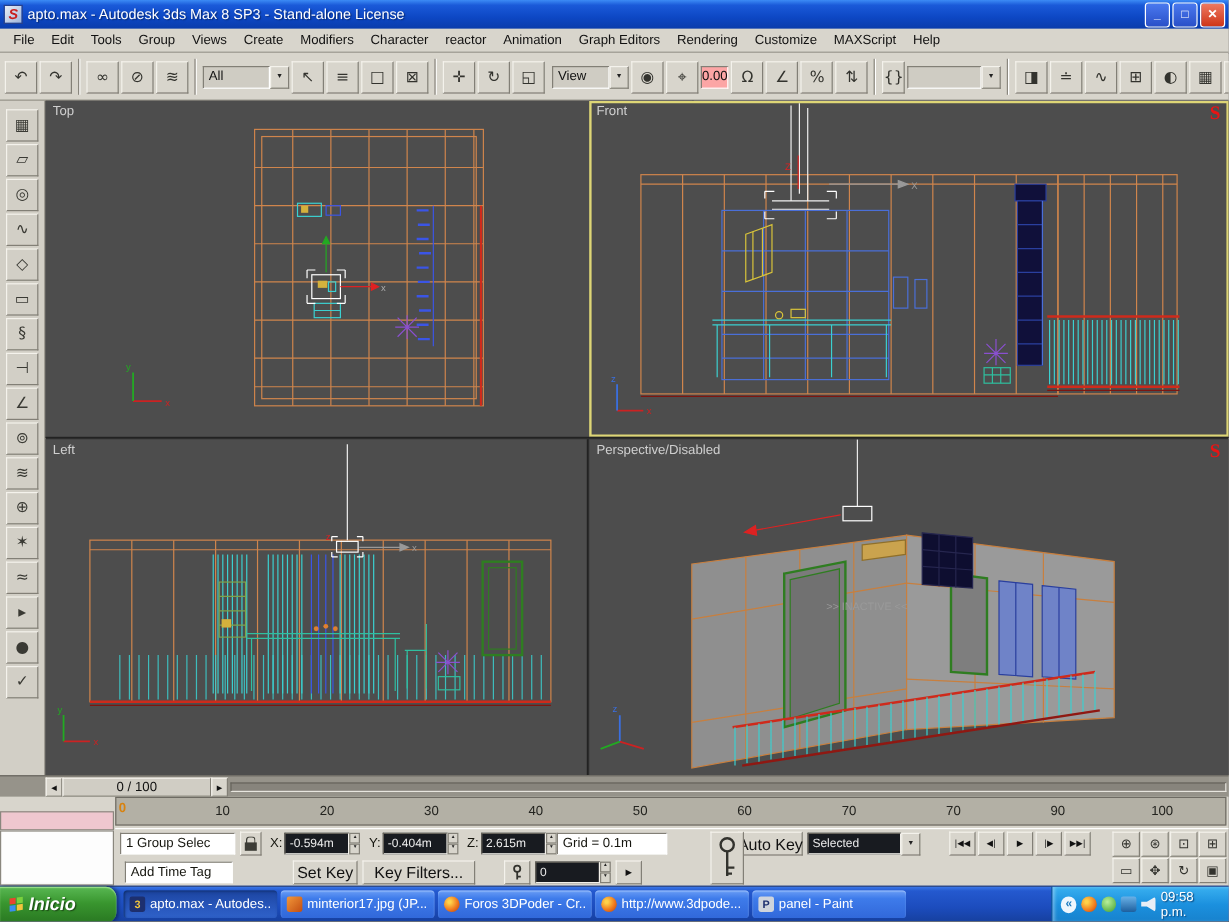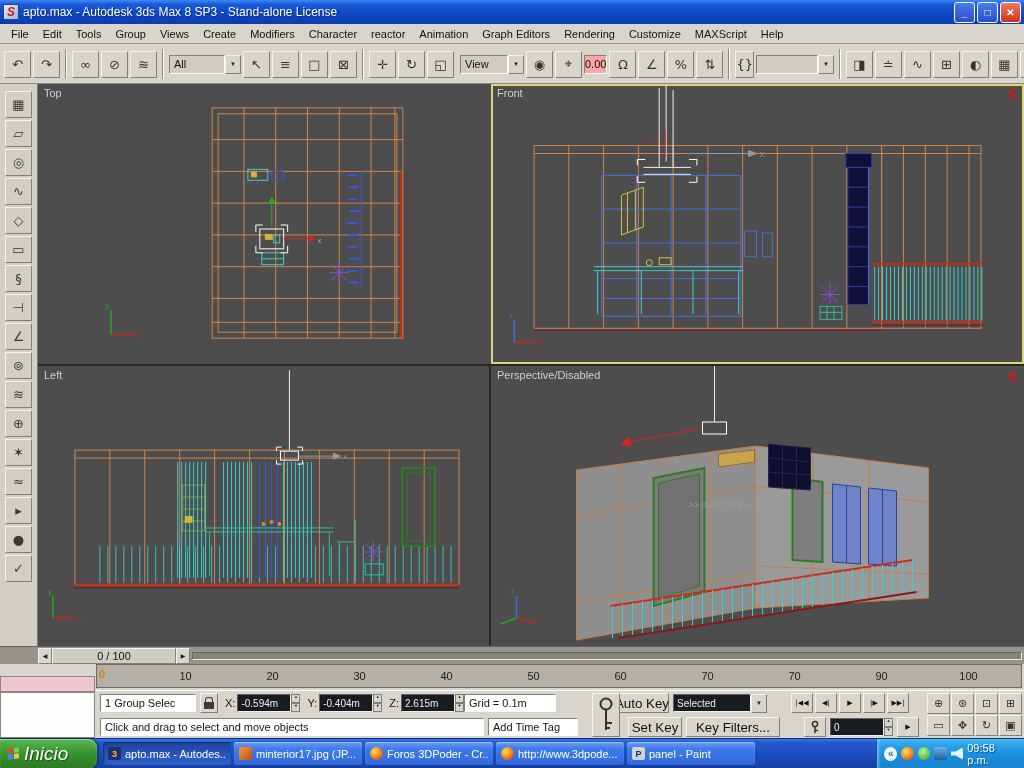--- a/index.html
+++ b/index.html
@@ -103,21 +103,21 @@
   .lockglyph{width:10px;height:7px;background:#3c3c36;position:relative}
   .lockglyph::before{content:"";position:absolute;left:1px;top:-5px;width:6px;height:6px;border:1.5px solid #3c3c36;
                      border-bottom:none;border-radius:3px 3px 0 0}
   .ml4{margin-left:4px}.ml8{margin-left:0}.ml24{margin-left:24px}.ml50{margin-left:50px}.ml59{margin-left:59px}
   .w96{width:96px}.w384{width:384px}.w90{width:90px}.w92{width:92px}.w54f{width:54px}.w54{width:54px}.w78{width:78px}.w94{width:94px}
 
   
   .taskbar{position:absolute;left:0;bottom:0;right:0;height:30px;display:flex;align-items:center;
            background:linear-gradient(180deg,#3a77e8 0%,#2459cf 12%,#1c4cbd 60%,#16409f 100%);border-top:1px solid #0c2f7e}
   .start-btn{width:97px;height:30px;display:flex;align-items:center;gap:5px;padding-left:8px;color:#fff;
-             font-weight:normal;font-style:italic;font-size:19px;text-shadow:1px 1px 1px #1c4a16;cursor:default;
+             font-weight:bold;font-style:italic;font-size:15px;text-shadow:1px 1px 1px #1c4a16;cursor:default;
              background:linear-gradient(180deg,#59b853 0%,#39962f 45%,#2c7d24 90%);border-radius:0 9px 9px 0;
              box-shadow:inset 0 1px 1px #9fe08f, 2px 0 3px rgba(0,0,0,.35)}
   .flag{display:grid;grid-template-columns:5px 5px;grid-auto-rows:5px;gap:1px;transform:skewY(-8deg)}
   .flag i{display:block}
   .flag .f1{background:#e8442f}.flag .f2{background:#7ad13e}.flag .f3{background:#3a8ef0}.flag .f4{background:#f2c53d}
   .tb-apps{display:flex;gap:3px;margin-left:6px;flex:1;align-items:center}
   .task-btn{width:128px;height:23px;border-radius:3px;display:flex;align-items:center;gap:4px;padding:0 5px;color:#fff;
             background:linear-gradient(180deg,#6a9df6 0%,#3e7bea 30%,#3168da 100%);box-shadow:inset 0 1px 1px #9dc0fa;
             overflow:hidden;white-space:nowrap}
   .task-btn.active{background:linear-gradient(180deg,#1c44a0 0%,#2a5ac0 70%,#2e61c8 100%);box-shadow:inset 1px 1px 2px #10306e}
@@ -664,21 +664,20 @@
           <button class="sbtn tpbtn">
             <span>|▶</span>
           </button>
           <button class="sbtn tpbtn">
             <span>▶▶|</span>
           </button>
         </div>
     </div>
 
     <div class="srow">
-      <span class="sunken w384">Click and drag to select and move objects</span>
       <span class="sunken w90 ml4">Add Time Tag</span>
       <button class="sbtn w54 ml50">Set Key</button>
       <button class="sbtn w94 ml4">Key Filters...</button>
       <button class="sbtn tpbtn ml24">
         <svg width="10" height="14">
           <circle cx="5" cy="4" r="2.6" fill="none" stroke="#33332e" stroke-width="1.5"></circle>
           <line x1="5" y1="6.5" x2="5" y2="13" stroke="#33332e" stroke-width="1.5"></line>
           <line x1="5" y1="10.5" x2="8" y2="10.5" stroke="#33332e" stroke-width="1.5"></line>
         </svg>
       </button>

